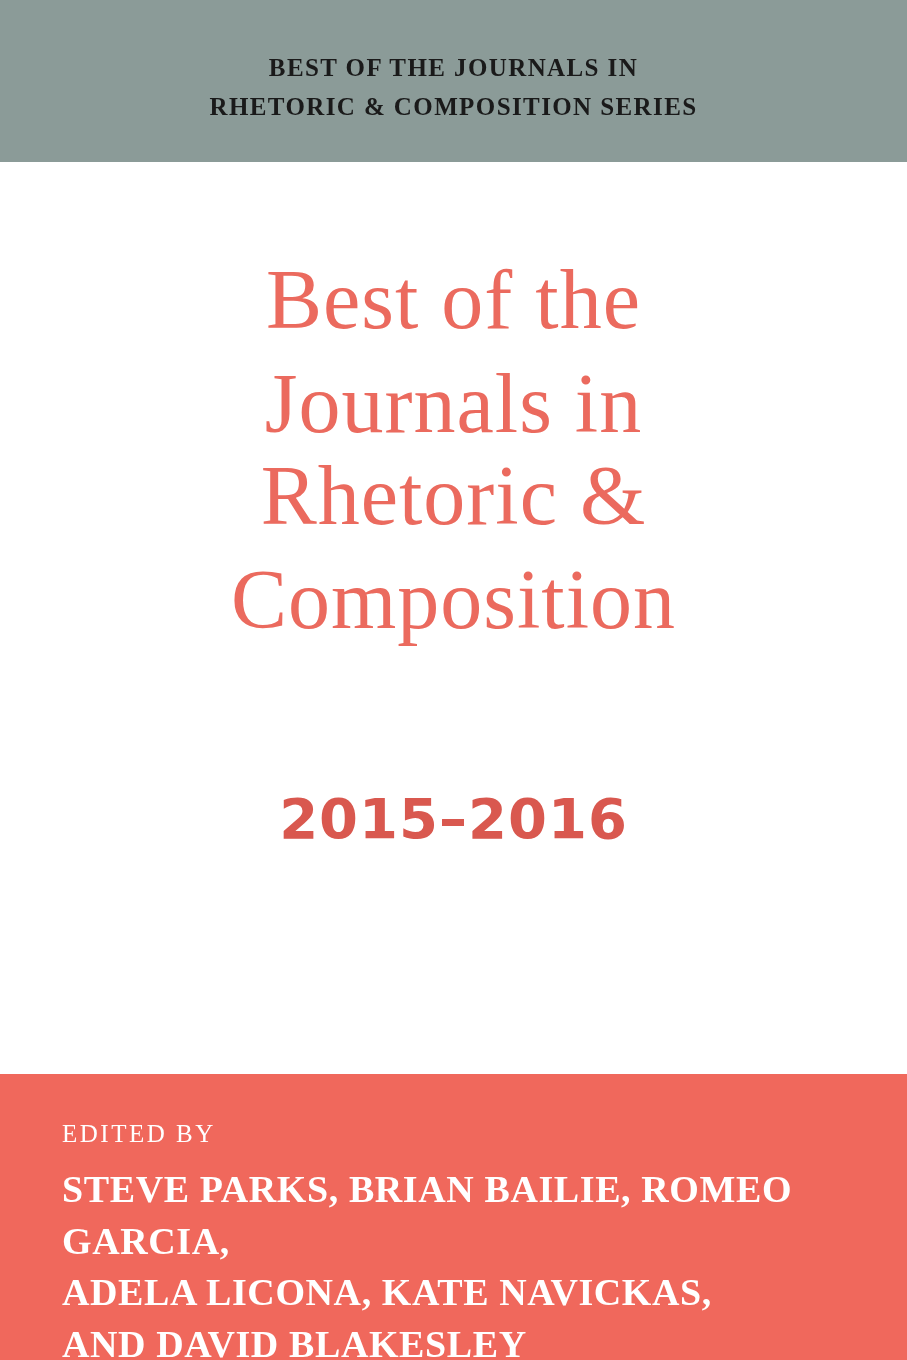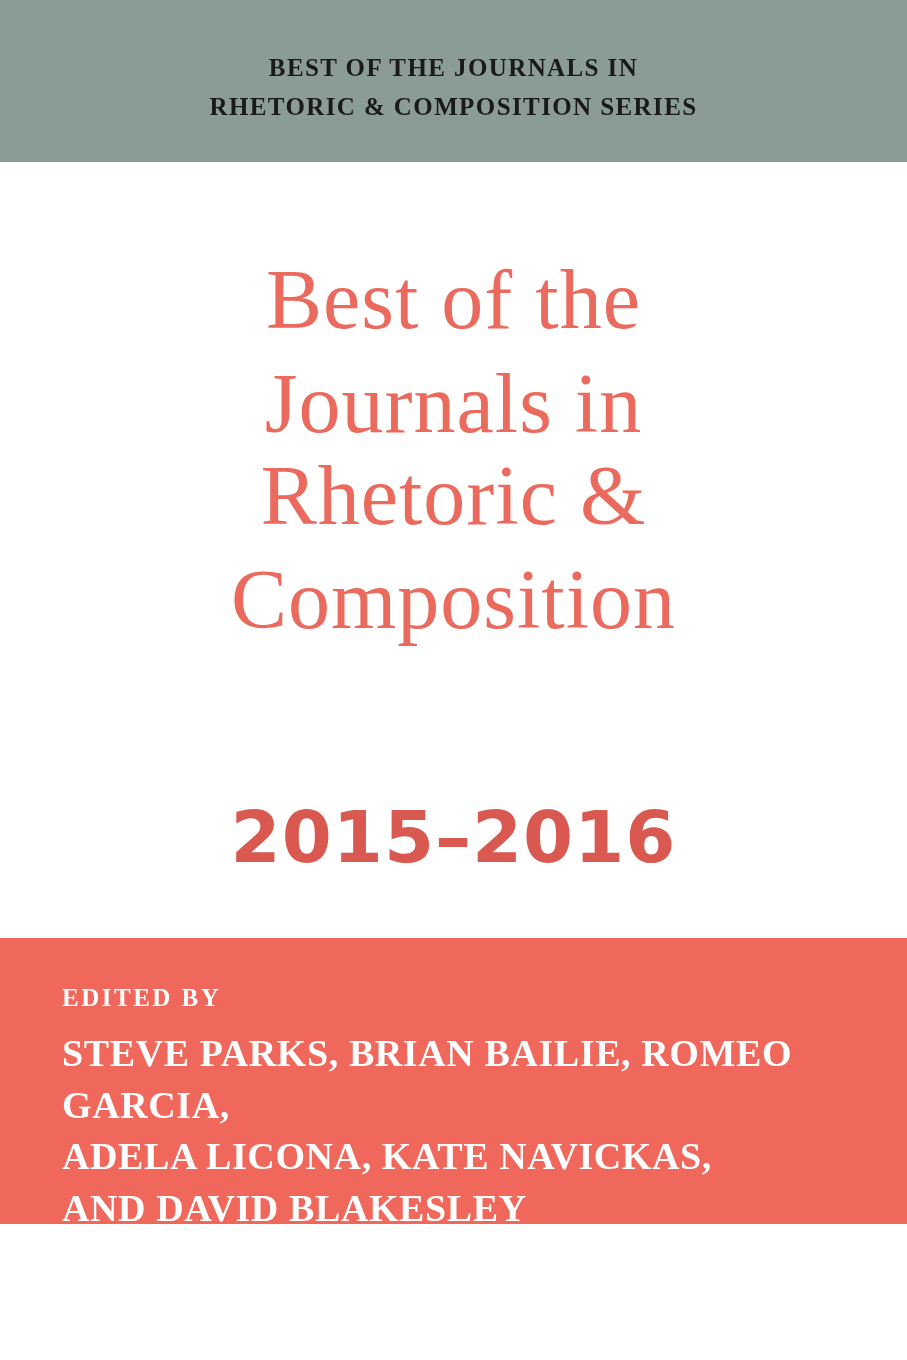--- a/index.html
+++ b/index.html
@@ -10,21 +10,21 @@
     width: 907px;
     height: 1360px;
     font-family: "Liberation Serif", serif;
     background: #ffffff;
     overflow: hidden;
   }
 
   .cover {
     position: relative;
     width: 907px;
-    height: 1224px;
+    height: 1360px;
     background: #4d7c0f;
     display: flex;
     flex-direction: column;
   }
 
   
   .series-band {
     background: #8b9b98;
     height: 162px;
     flex: 0 0 162px;
@@ -71,44 +71,44 @@
     margin-bottom: 18px;
   }
   .big {
     font-size: 84px;
     font-weight: normal;
     letter-spacing: 1px;
   }
   .t1 { margin-bottom: 20px; }
   .t2 { margin-bottom: 8px; font-family: Liberation Serif, serif; }
   .t3 { margin-bottom: 20px; }
-  .t4 { margin-bottom: 9px; }
+  .t4 { margin-bottom: 0; }
 
   .years {
     text-align: center;
     color: #d9584f;
     font-family: "DejaVu Sans", sans-serif;
     font-weight: bold;
-    font-size: 72px;
+    font-size: 56px;
     letter-spacing: 1px;
     margin-top: 96px;
   }
 
   
   .editors-band {
     background: #f0685c;
     flex: 0 0 286px;
     height: 286px;
     box-sizing: border-box;
     padding: 46px 62px 0 62px;
     color: #ffffff;
   }
   .edited-by {
     font-family: "Liberation Serif", serif;
-    font-weight: bold;
+    font-weight: normal;
     font-size: 25px;
     letter-spacing: 2.5px;
     text-transform: uppercase;
     margin-bottom: 16px;
   }
   .editor-line {
     font-family: "Liberation Serif", serif;
     font-weight: bold;
     font-size: 38px;
     letter-spacing: 0.6px;

